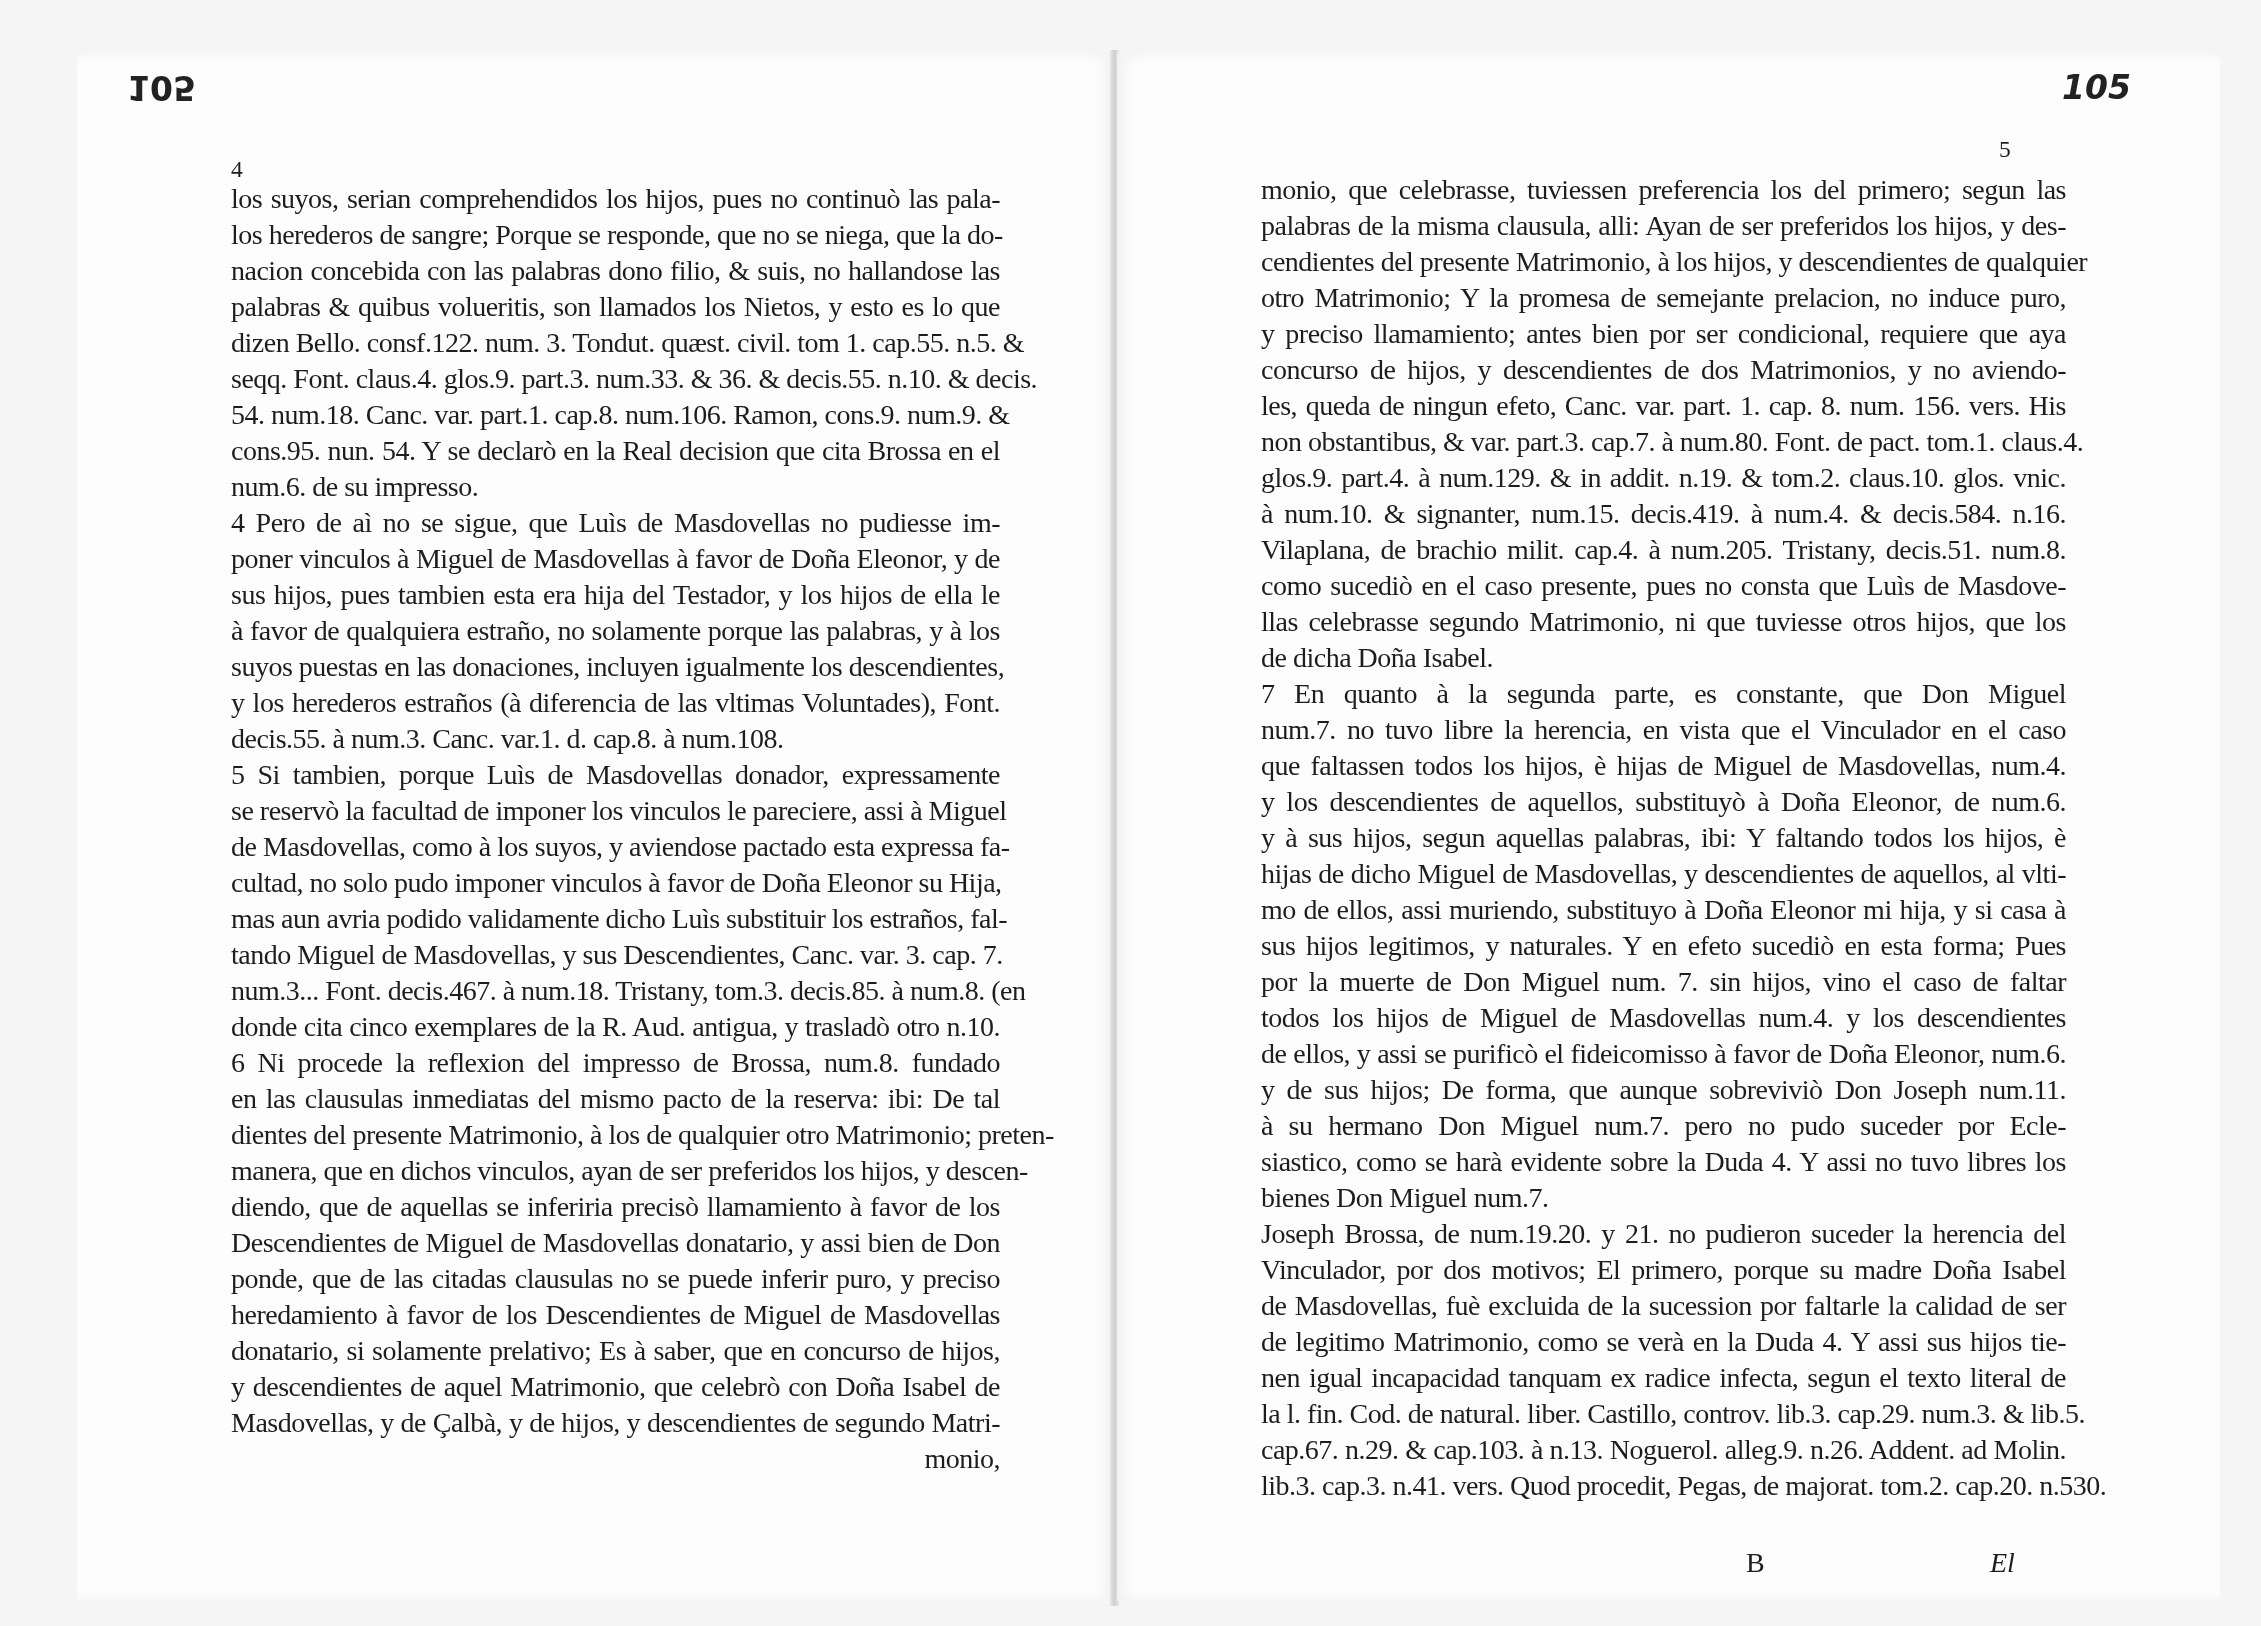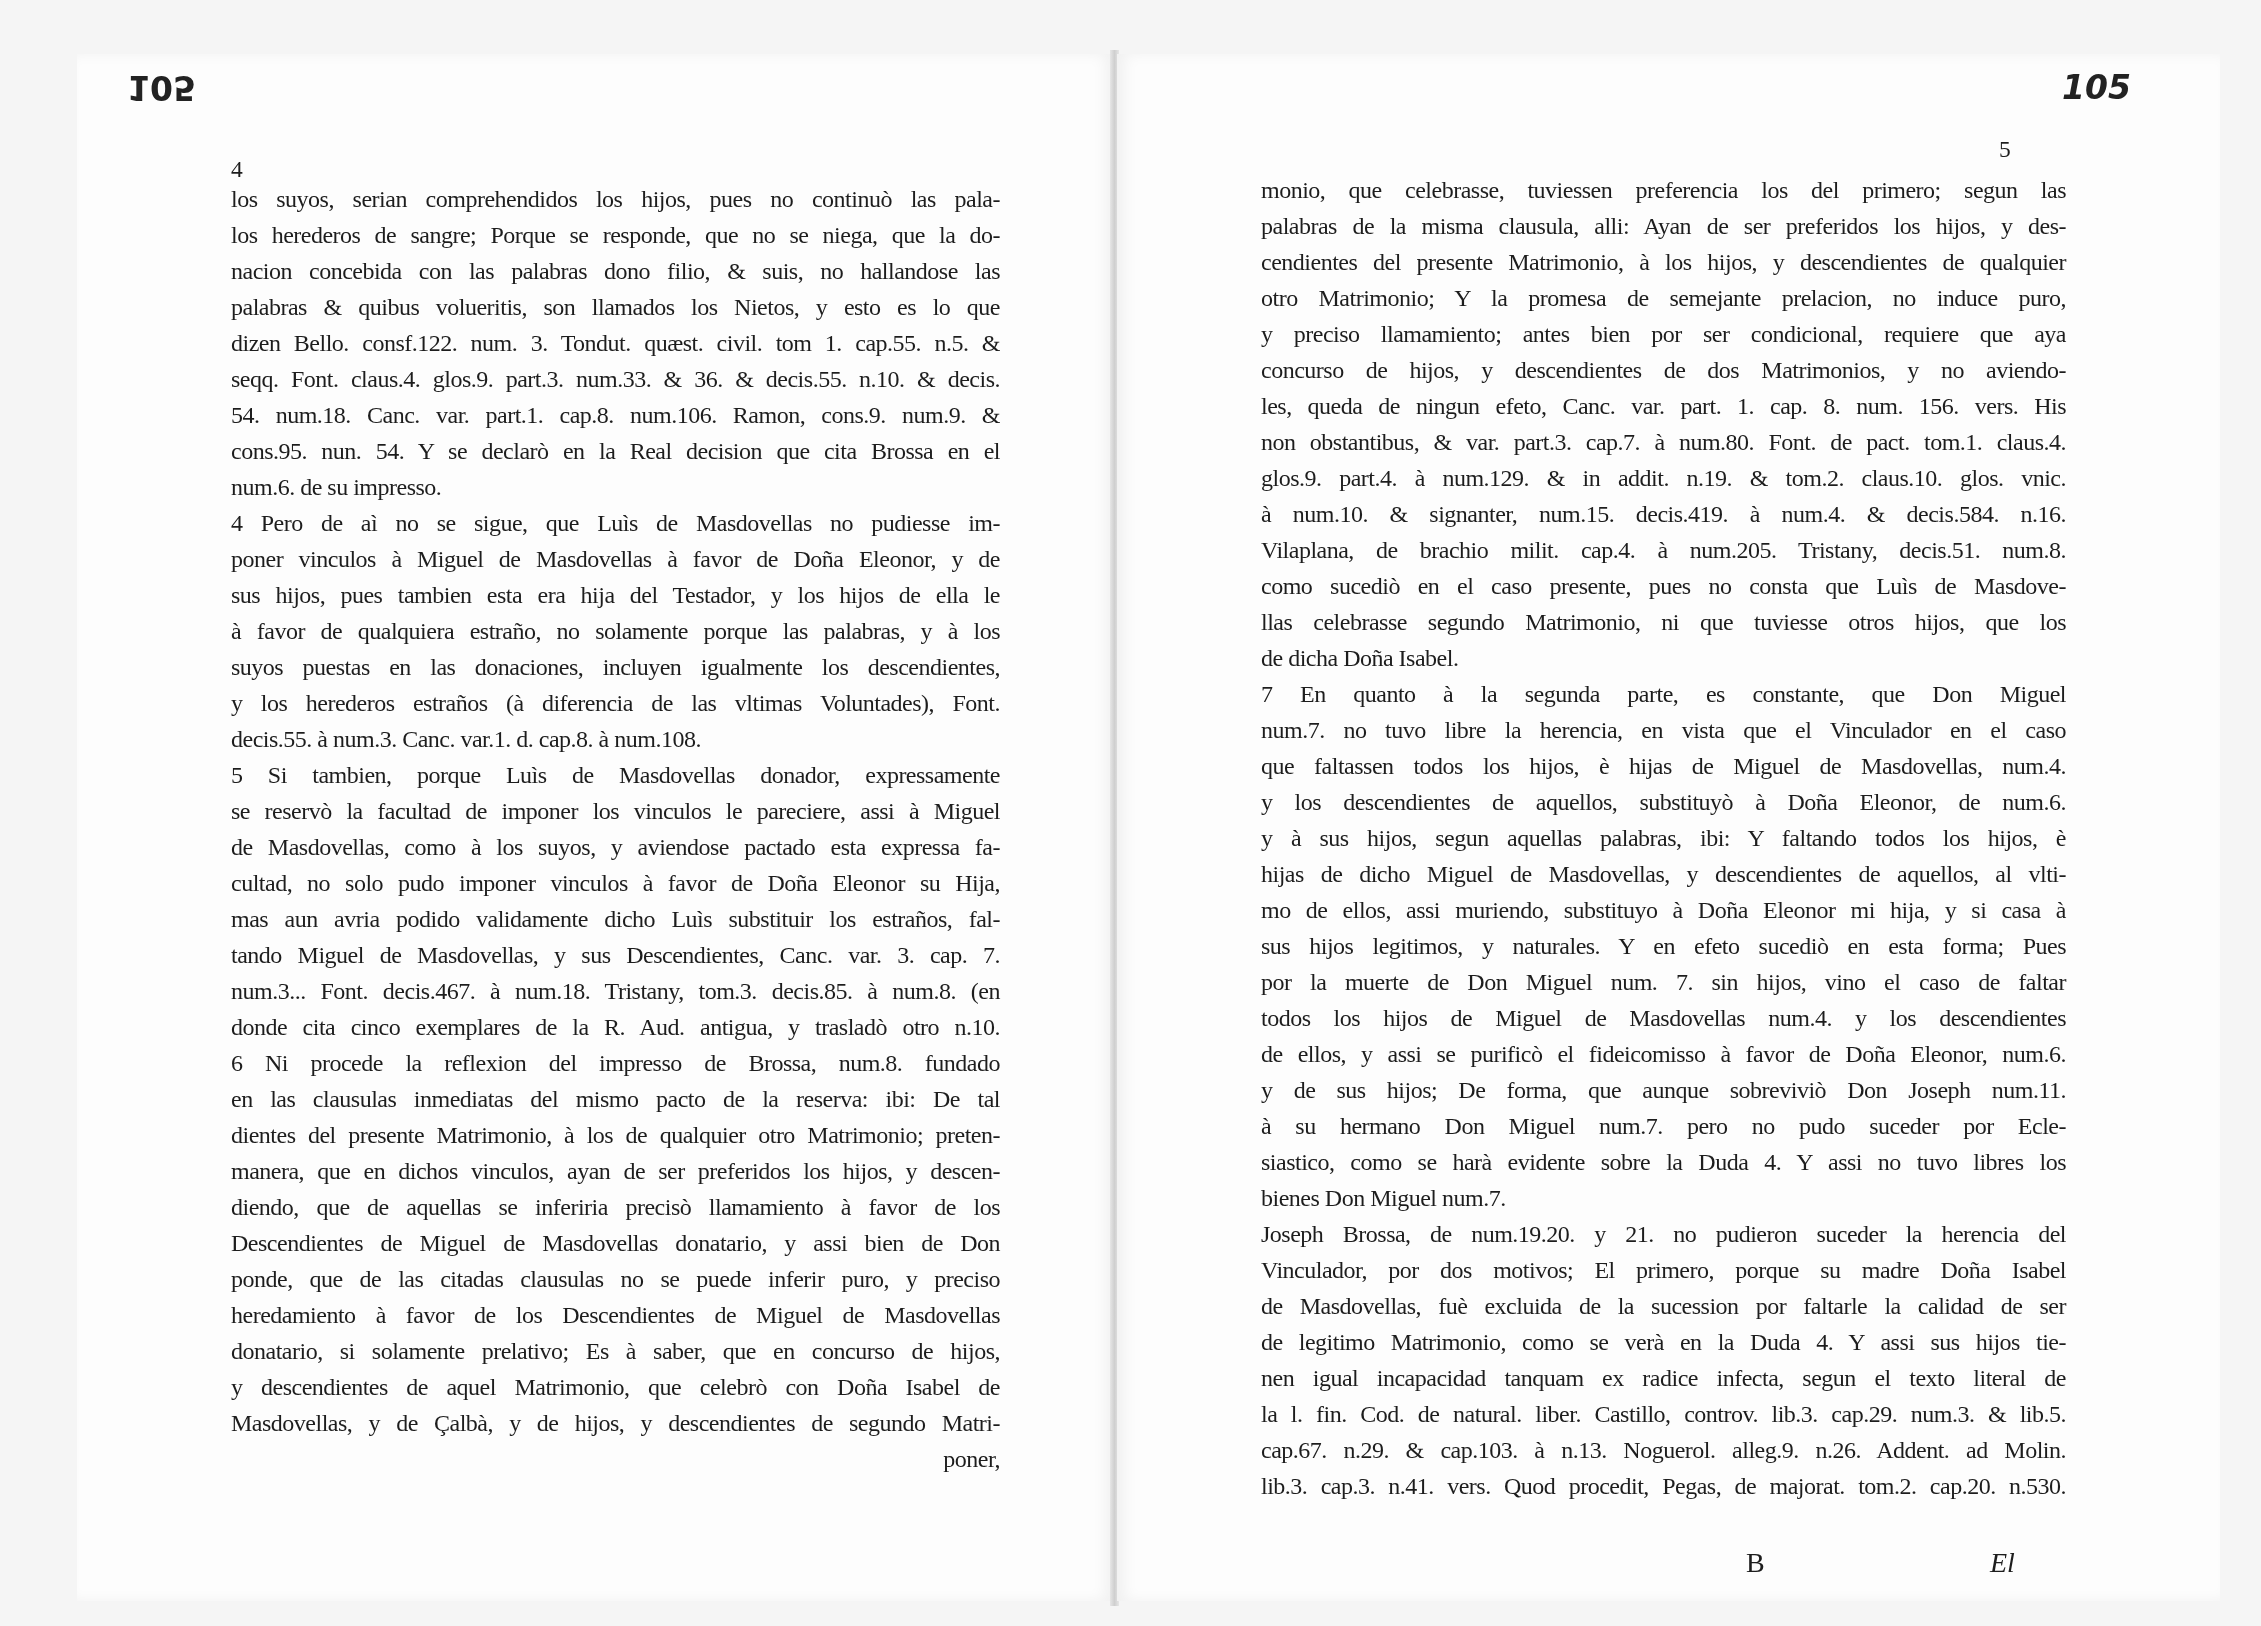--- a/index.html
+++ b/index.html
@@ -6,21 +6,21 @@
   body{width:2266px;height:1627px;position:relative;overflow:hidden;font-family:"Liberation Serif","DejaVu Serif",serif;color:#1d1d1d;}
   .spread{position:absolute;left:0;top:0;width:2266px;height:1627px;background:#f5f5f5;}
   .page{position:absolute;top:54px;height:1547px;background:#fdfdfd;}
   .page.left{left:77px;width:1036px;box-shadow:inset -8.1px 0 13.6px rgba(0,0,0,0.05);}
   .page.right{left:1117px;width:1103px;box-shadow:inset 8.1px 0 13.6px rgba(0,0,0,0.05);}
   .gutter{position:absolute;left:1110px;top:50px;width:9px;height:1556px;background:linear-gradient(90deg,#e6e6e6,#cfcfcf,#e6e6e6);}
   .folio{position:absolute;font-family:"DejaVu Sans",sans-serif;font-weight:bold;font-size:33px;color:#222;}
   .folio.left{left:127px;top:68px;transform:scaleX(-1) rotate(180deg);}
   .folio.right{left:2062px;top:68px;font-style:italic;}
   .pnum{position:absolute;font-size:23.5px;}
-  .col{position:absolute;font-size:24px;line-height:36px;letter-spacing:-0.5px;}
+  .col{position:absolute;font-size:28px;line-height:36px;letter-spacing:-0.5px;}
   .col.left{left:231px;top:181px;width:769px;}
   .col.right{left:1261px;top:172px;width:805px;}
   .line{display:block;white-space:nowrap;text-align:justify;text-align-last:justify;}
   .line.last{text-align-last:left;}
   .line.end{text-align-last:right;}
   .sig{position:absolute;font-size:28px;}
 </style>
 </head>
 <body>
 
@@ -64,21 +64,21 @@
       <span class="line">en las clausulas inmediatas del mismo pacto de la reserva: ibi: De tal</span>
       <span class="line">dientes del presente Matrimonio, à los de qualquier otro Matrimonio; preten-</span>
       <span class="line">manera, que en dichos vinculos, ayan de ser preferidos los hijos, y descen-</span>
       <span class="line">diendo, que de aquellas se inferiria precisò llamamiento à favor de los</span>
       <span class="line">Descendientes de Miguel de Masdovellas donatario, y assi bien de Don</span>
       <span class="line">ponde, que de las citadas clausulas no se puede inferir puro, y preciso</span>
       <span class="line">heredamiento à favor de los Descendientes de Miguel de Masdovellas</span>
       <span class="line">donatario, si solamente prelativo; Es à saber, que en concurso de hijos,</span>
       <span class="line">y descendientes de aquel Matrimonio, que celebrò con Doña Isabel de</span>
       <span class="line">Masdovellas, y de Çalbà, y de hijos, y descendientes de segundo Matri-</span>
-      <span class="line end">poner,</span>
+      <span class="line end">monio,</span>
     </div>
   <div class="col right" id="rightcol">
       <span class="line">monio, que celebrasse, tuviessen preferencia los del primero; segun las</span>
       <span class="line">palabras de la misma clausula, alli: Ayan de ser preferidos los hijos, y des-</span>
       <span class="line">cendientes del presente Matrimonio, à los hijos, y descendientes de qualquier</span>
       <span class="line">otro Matrimonio; Y la promesa de semejante prelacion, no induce puro,</span>
       <span class="line">y preciso llamamiento; antes bien por ser condicional, requiere que aya</span>
       <span class="line">concurso de hijos, y descendientes de dos Matrimonios, y no aviendo-</span>
       <span class="line">les, queda de ningun efeto, Canc. var. part. 1. cap. 8. num. 156. vers. His</span>
       <span class="line">non obstantibus, &amp; var. part.3. cap.7. à num.80. Font. de pact. tom.1. claus.4.</span>

